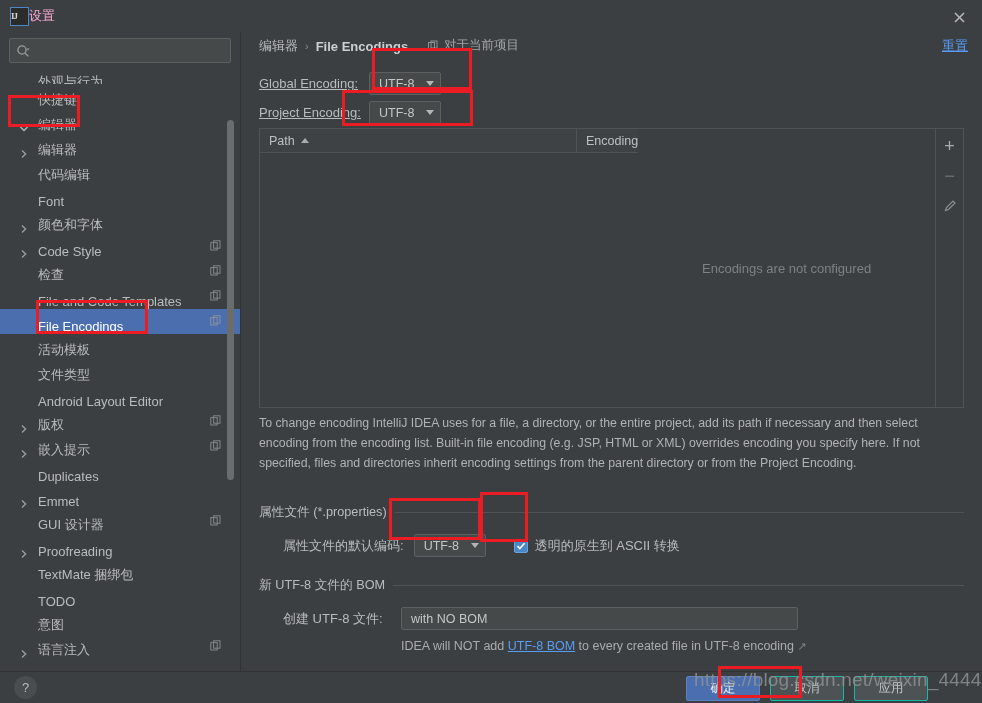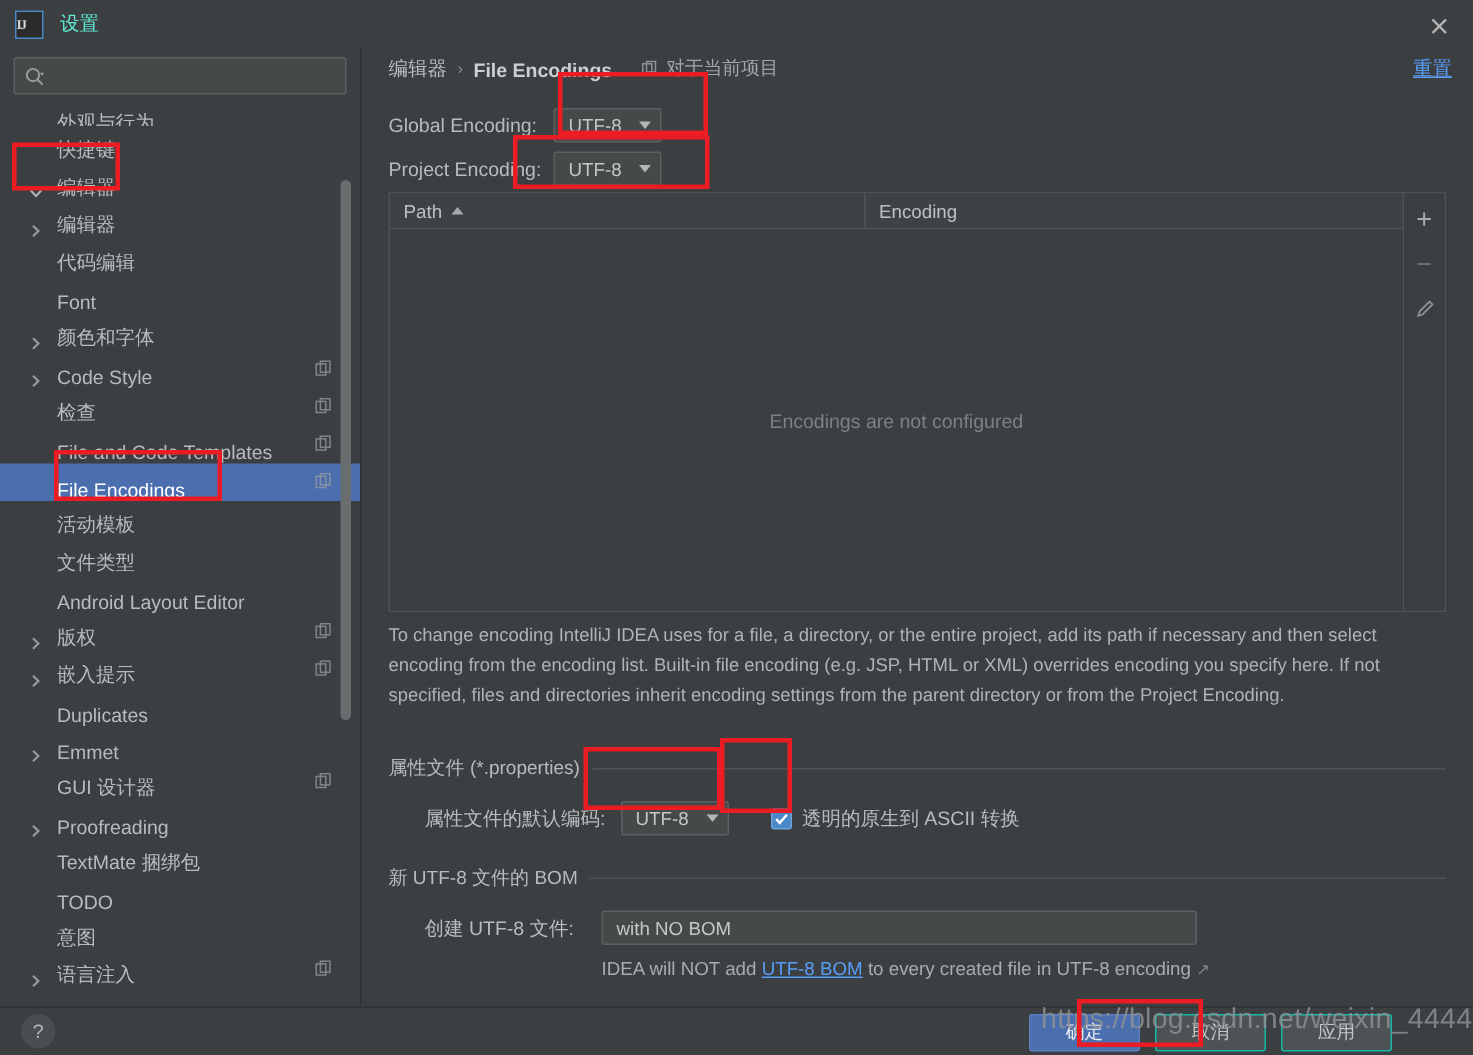--- a/index.html
+++ b/index.html
@@ -26,21 +26,21 @@
     width: 19px; height: 19px; margin-left: 10px;
     background: #2b2b2b;
     border: 1.5px solid #4a88c7;
     position: relative;
     display: flex; align-items: center; justify-content: flex-start;
     font-size: 9px; font-weight: bold; color: #d8d8d8;
     letter-spacing: -1px;
     font-family: "Liberation Serif", serif;
   }
   .win-title {
-    margin-left: 11px; font-size: 13px; color: #5eead4;
+    font-size: 13px; color: #f9a8d4;
   }
   .close-btn {
     position: absolute; top: 4px; right: 8px;
     width: 30px; height: 26px;
     display: flex; align-items: center; justify-content: center;
     color: #b6b6b6; font-size: 16px; line-height: 1;
     cursor: default;
   }
 
   
@@ -121,21 +121,21 @@
     text-decoration: underline; cursor: default;
   }
 
   .field-row {
     position: absolute; left: 17px;
     display: flex; align-items: center;
     font-size: 13px; color: #b9bcbd;
   }
   .field-row.r1 { top: 40px; }
   .field-row.r2 { top: 69px; }
-  .field-row .lbl { width: 110px; }
+  .field-row .lbl { width: 110px; text-decoration: underline; }
   .combo {
     height: 23px; min-width: 72px;
     background: #45494a; border: 1px solid #5e6060; border-radius: 2px;
     display: inline-flex; align-items: center; justify-content: space-between;
     padding: 0 6px 0 9px;
     font-size: 12.5px; color: #c4c7c8;
   }
   .combo .arrow {
     margin-left: 8px; width: 0; height: 0;
     border-left: 4px solid transparent; border-right: 4px solid transparent;
@@ -143,21 +143,21 @@
   }
 
   
   .table-wrap {
     position: absolute; top: 96px; left: 17px;
     width: 705px; height: 280px;
     border: 1px solid #4f5355;
     background: #3c3f41;
     display: flex;
   }
-  .tbl { flex: 1; display: flex; flex-direction: column; min-width: 0; }
+  .tbl { flex: 1; display: flex; flex-direction: row; min-width: 0; }
   .tbl-head {
     height: 24px; display: flex; background: #3f4244;
     border-bottom: 1px solid #4f5355;
   }
   .th {
     display: flex; align-items: center;
     font-size: 12.5px; color: #bdc0c1; padding-left: 9px;
   }
   .th.path { width: 317px; border-right: 1px solid #4f5355; }
   .th.enc { flex: 1; }

